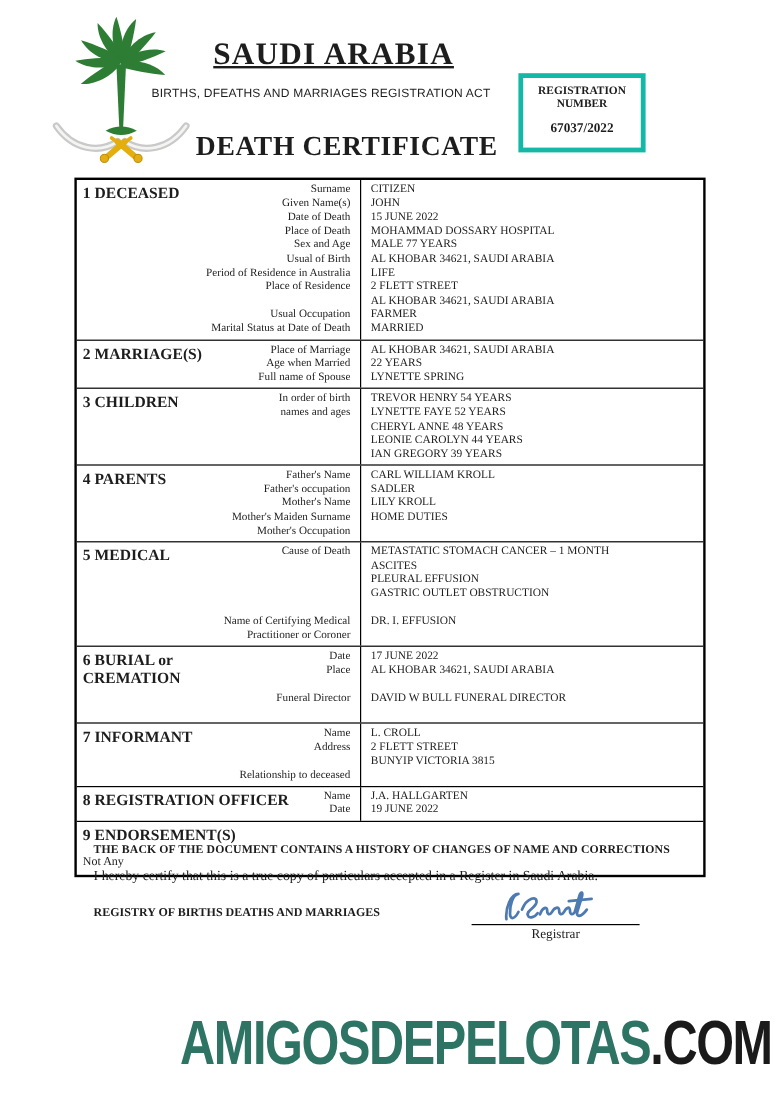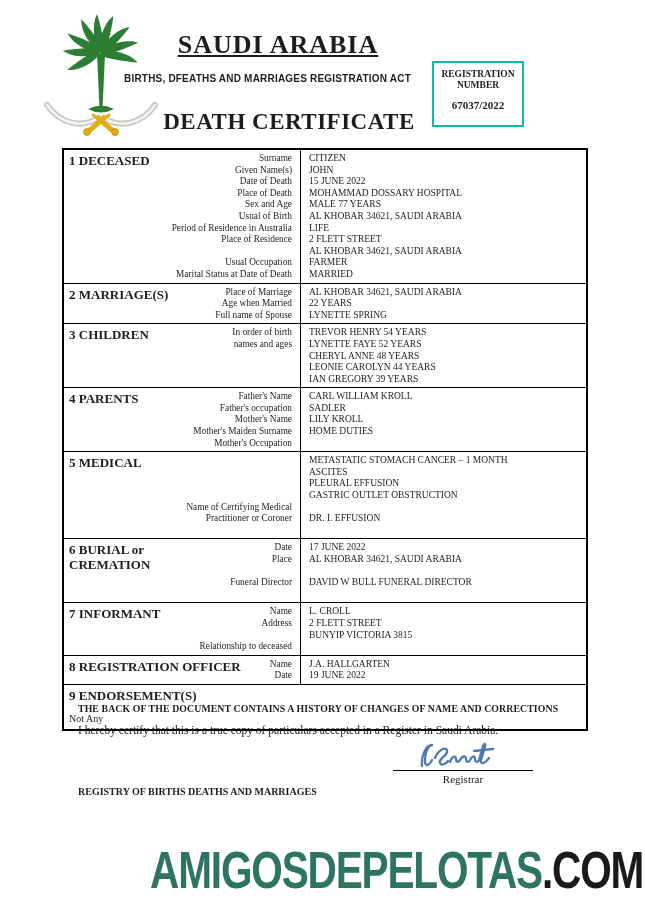--- a/index.html
+++ b/index.html
@@ -12,26 +12,26 @@
     overflow:hidden;
   }
   
   .emblem { position:absolute; left:40px; top:12px; width:122px; height:124px; }
   .country-title {
     position:absolute; left:158px; top:30px; width:240px;
     text-align:center; font-size:26px; font-weight:bold; letter-spacing:1px;text-decoration:underline;
   }
   .act-line {
     position:absolute; left:80px; top:73px; width:375px; text-align:center;
-    font-family:"Liberation Sans", sans-serif; font-weight:bold; font-size:10px;
+    font-family:"Liberation Sans", sans-serif; font-weight:normal; font-size:10px;
     letter-spacing:.2px;
   }
   .reg-box {
-    position:absolute; left:432px; top:61px; width:92px; height:66px;
-    border:2px solid #14b8a6; text-align:center; padding-top:6px;
+    position:absolute; left:432px; top:61px; width:106px; height:66px;
+    border:4px solid #14b8a6; text-align:center; padding-top:6px;
   }
   .reg-box .reg-label { font-weight:bold; font-size:9.5px; line-height:11px; white-space:pre-line; }
   .reg-box .reg-number { font-weight:bold; font-size:11px; margin-top:8px; }
   .doc-title {
     position:absolute; left:148px; top:109px; width:282px; text-align:center;
     font-size:23px; font-weight:bold; letter-spacing:.5px;
   }
   
   .cert-table {
     position:absolute; left:62px; top:148px; width:526px;
@@ -52,21 +52,21 @@
   .ln { min-height:11.6px; white-space:nowrap; }
   .sect.full { display:block; padding:3px 6px 5px 5px; }
   .sect.full .full-title { font-weight:bold; font-size:13px; }
   .sect.full .sect-note { font-size:10px; margin-top:9px; }
   
   .back-note {
     position:absolute; left:78px; top:703px; font-weight:bold; font-size:9.8px;
     letter-spacing:.1px;
   }
   .certify-line { position:absolute; left:78px; top:724px; font-size:11.5px; }
-  .registry-line { position:absolute; left:78px; top:755px; font-weight:bold; font-size:10px;margin-top:31px; }
+  .registry-line { position:absolute; left:78px; top:755px; font-weight:bold; font-size:10px; }
   .sig-block { position:absolute; left:393px; top:738px; width:140px; text-align:center; }
   .sig-script { display:block; margin:0 auto -2px auto; }
   .sig-rule { border-top:1.6px solid #000; }
   .sig-role { font-size:11px; margin-top:2px; }
   
   .watermark {
     position:absolute; right:2px; top:840px;
     font-family:"Liberation Sans", sans-serif; font-weight:bold; font-size:52px;
     letter-spacing:-1.5px; white-space:nowrap;
     transform:scaleX(.78); transform-origin:right center;
@@ -203,20 +203,21 @@
         <div class="ln">CARL WILLIAM KROLL</div>
         <div class="ln">SADLER</div>
         <div class="ln">LILY KROLL</div>
         <div class="ln">HOME DUTIES</div>
       </div>
     </div>
     <div class="sect">
       <div class="sect-left">
         <div class="sect-title">5 MEDICAL</div>
         <div class="labels">
+          <div class="ln">Cause of Death</div>
           <div class="ln">&nbsp;</div>
           <div class="ln">&nbsp;</div>
           <div class="ln">&nbsp;</div>
           <div class="ln">&nbsp;</div>
           <div class="ln">Name of Certifying Medical</div>
           <div class="ln">Practitioner or Coroner</div>
         </div>
       </div>
       <div class="values">
         <div class="ln">METASTATIC STOMACH CANCER – 1 MONTH</div>

